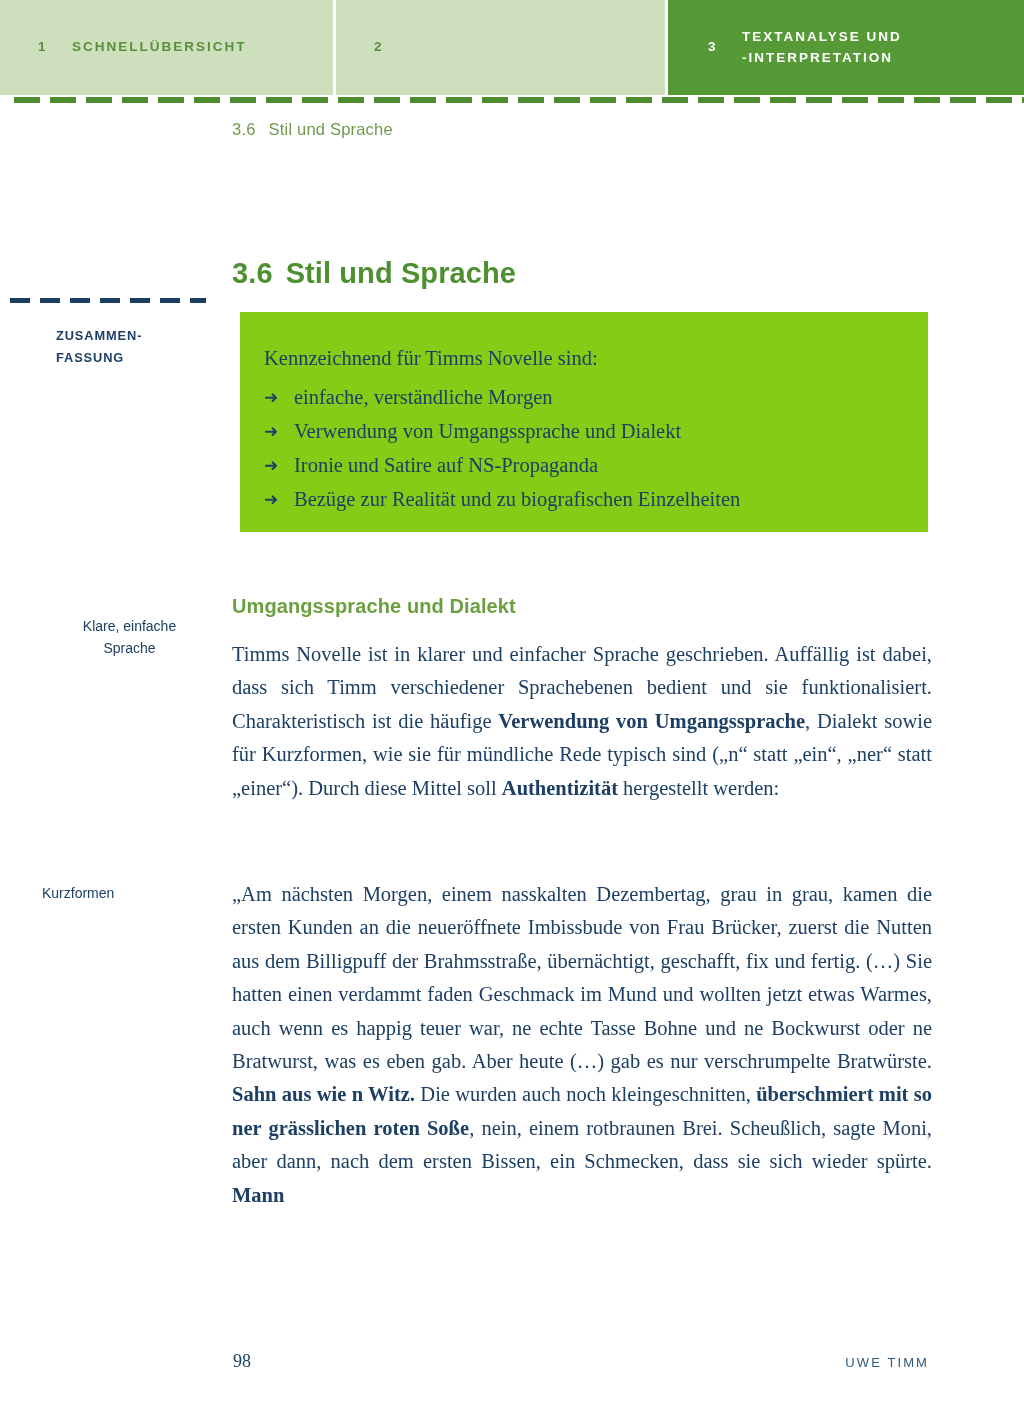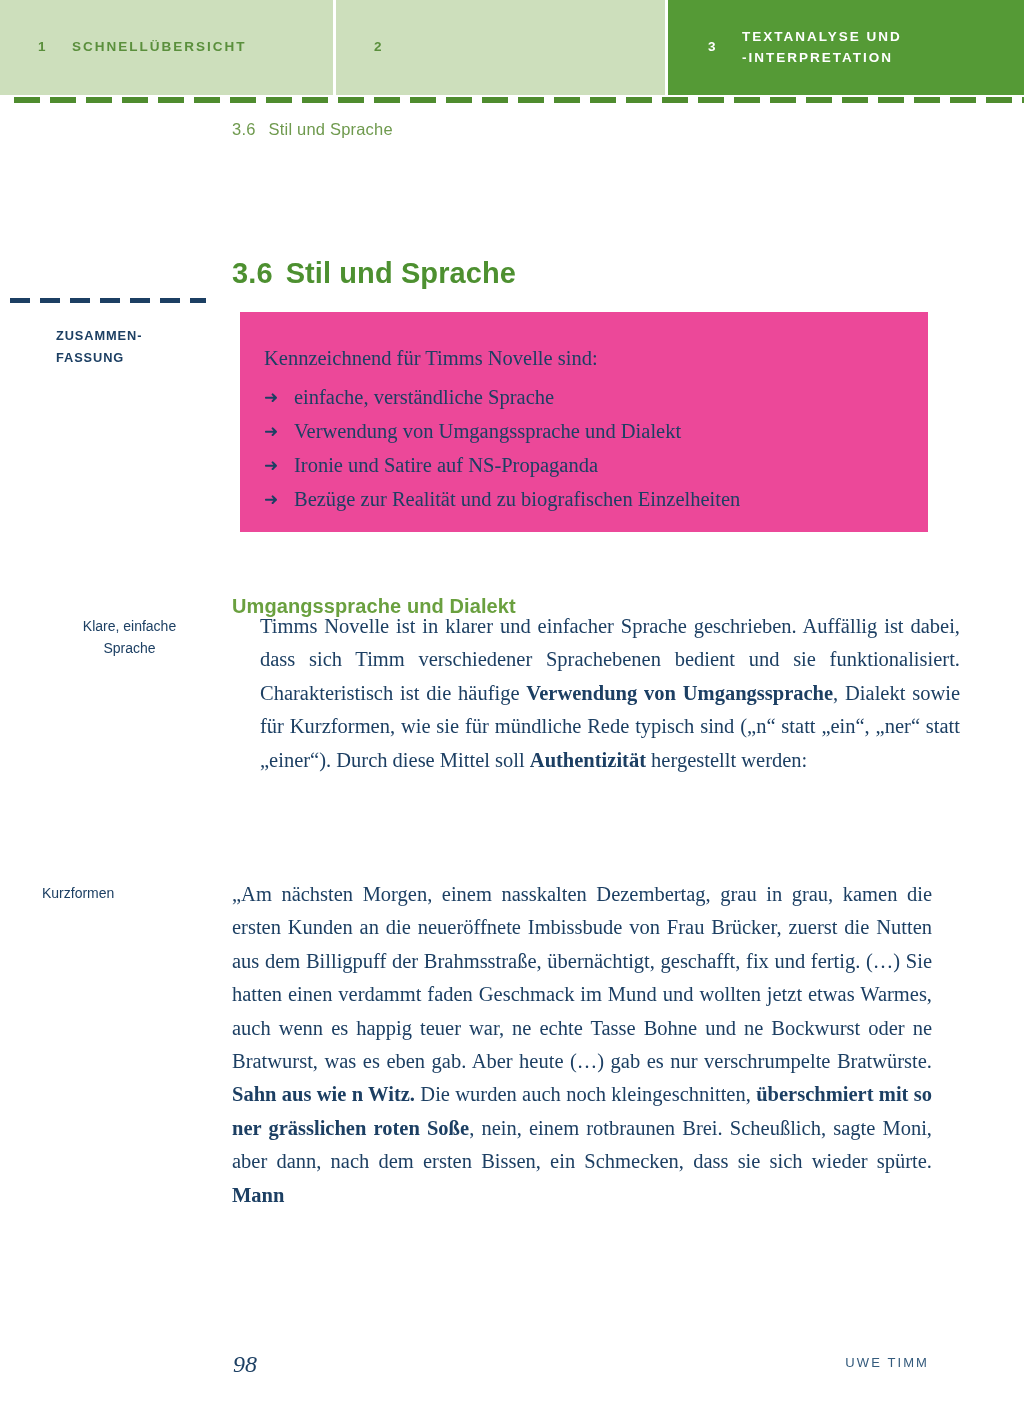--- a/index.html
+++ b/index.html
@@ -115,21 +115,21 @@
   .note-klare    { top: 616px; }
   .note-kurz     { top: 883px; }
 
   
   .summary-box {
     position: absolute;
     left: 240px;
     top: 312px;
     width: 688px;
     height: 220px;
-    background: #ec4899;
+    background: #84cc16;
     box-sizing: border-box;
     padding: 30px 30px 0 24px;
     color: #1c3f63;
     font-family: "Liberation Serif", serif;
     font-size: 20.5px;
   }
   .summary-intro {
     margin: 0 0 6px 0;
     line-height: 1.62;
   }
@@ -165,34 +165,33 @@
     position: absolute;
     left: 232px;
     width: 700px;
     color: #1c3f63;
     font-family: "Liberation Serif", serif;
     font-size: 20.5px;
     line-height: 1.63;
     text-align: justify;
     text-justify: inter-word;
   }
-  .para-1 { top: 610px; margin-left: 28px; }
+  .para-1 { top: 638px; }
   .para-quote { top: 878px; }
   .body-col p { margin: 0; }
   .body-col b { font-weight: bold; }
 
   
   .footer-page {
     position: absolute;
     left: 233px;
     top: 1351px;
     color: #1c3f63;
-    font-size: 24px;
+    font-size: 18px;
     font-family: "Liberation Serif", serif;
-    font-style: italic;
   }
   .footer-book {
     position: absolute;
     right: 95px;
     top: 1355px;
     color: #335a7c;
     font-size: 13px;
     letter-spacing: 2.1px;
   }
 </style>
@@ -230,21 +229,21 @@
 FASSUNG</div>
 <div class="margin-note note-klare" style="white-space: pre-line; text-align: center;">Klare, einfache
 Sprache</div>
 <div class="margin-note note-kurz" style="white-space: pre-line;">Kurzformen</div>
 
 <div class="summary-box">
   <p class="summary-intro">Kennzeichnend für Timms Novelle sind:</p>
   <ul class="summary-list">
     <li>
       <span class="arrow-icon">➜</span>
-      <span>einfache, verständliche Sprache</span>
+      <span>einfache, verständliche Morgen</span>
     </li>
     <li>
       <span class="arrow-icon">➜</span>
       <span>Verwendung von Umgangssprache und Dialekt</span>
     </li>
     <li>
       <span class="arrow-icon">➜</span>
       <span>Ironie und Satire auf NS-Propaganda</span>
     </li>
     <li>

